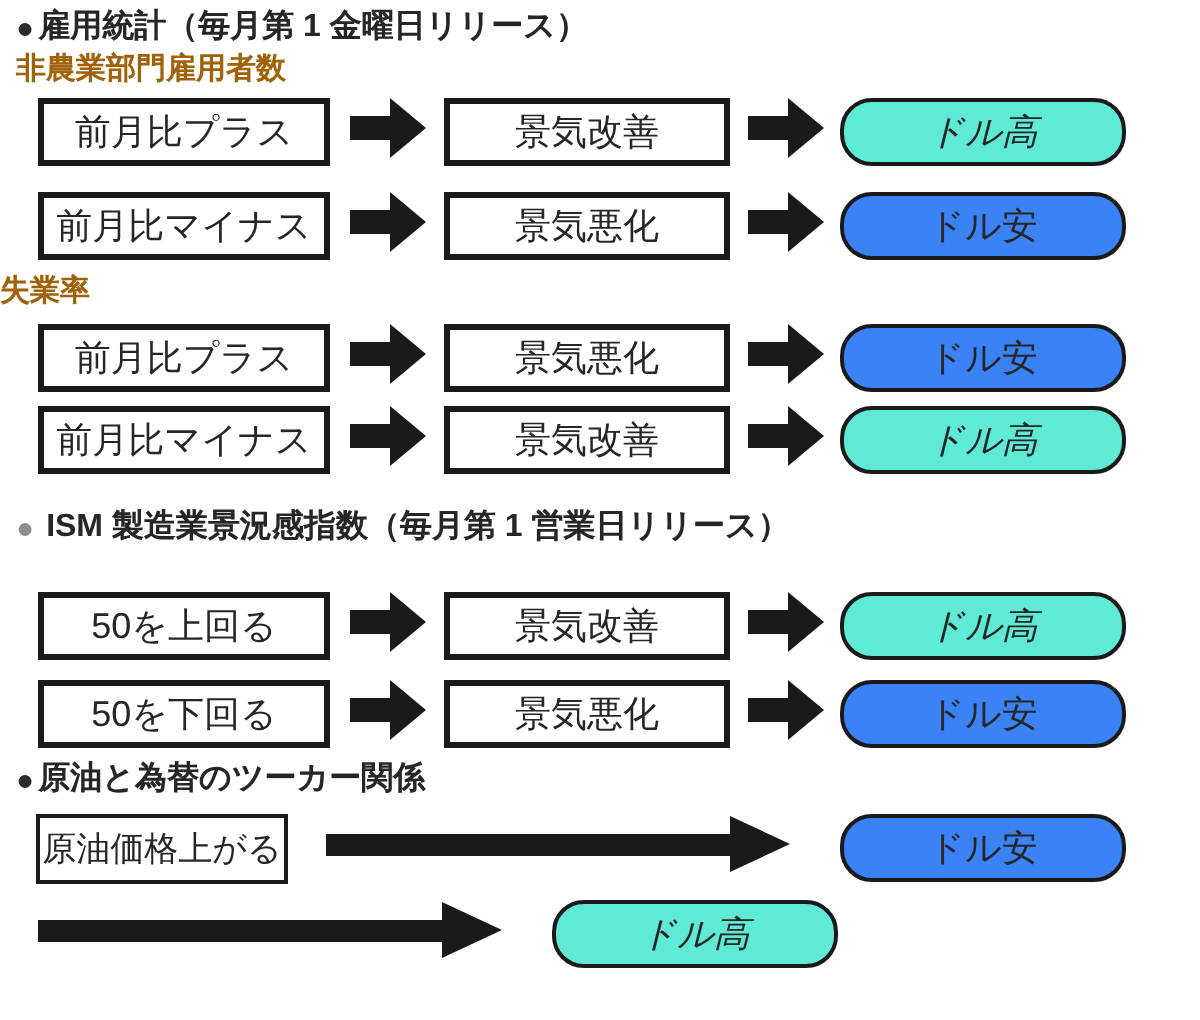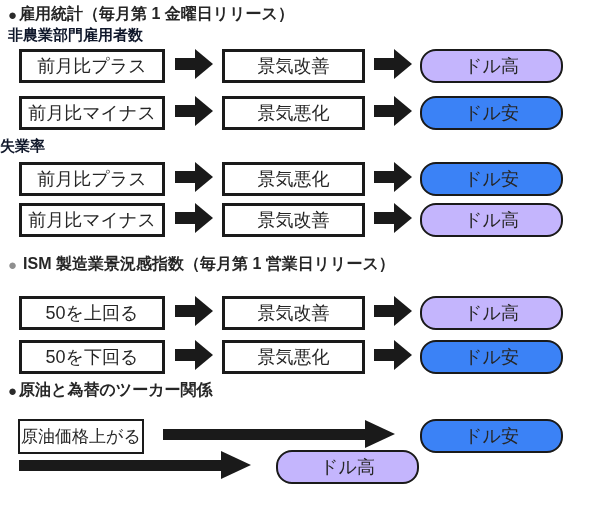--- a/index.html
+++ b/index.html
@@ -8,38 +8,38 @@
     font-family:"Liberation Sans","DejaVu Sans",sans-serif;
     color:#262626;overflow:hidden;
   }
   .abs{position:absolute;}
   .sec-title{
     font-size:16px;font-weight:bold;display:flex;align-items:center;
     white-space:nowrap;color:#262626;line-height:1;
   }
   .bullet{font-size:15px;line-height:1;color:#2b2b2b;margin-right:2px;}
   .bullet.gray{color:#8f8f8f;margin-right:6px;}
-  .group-label{font-size:15px;font-weight:bold;line-height:1;color:#0f172a;white-space:nowrap;}
+  .group-label{font-size:15px;font-weight:bold;line-height:1;color:#a16207;white-space:nowrap;}
   .row{position:absolute;left:0;display:flex;align-items:flex-start;height:34px;}
   .row.tall{height:35px;}
   .box{
     box-sizing:border-box;height:34px;background:#ffffff;
     border:3px solid #1a1a1a;display:flex;align-items:center;justify-content:center;
     font-size:18px;line-height:1;white-space:nowrap;
   }
   .cause{margin-left:19px;width:146px;}
   .effect{width:143px;}
   .box.small{margin-left:18px;width:126px;height:35px;border-width:2px;font-size:17px;}
   .pill{
     box-sizing:border-box;height:34px;width:143px;background:#3b82f6;
     border:2.5px solid #1a1a1a;border-radius:16px;
     display:flex;align-items:center;justify-content:center;
     font-size:18px;line-height:1;white-space:nowrap;
   }
-  .pill.shaded{background:#c4b5fd;}
+  .pill.shaded{background:#5eead4;font-style:italic;}
   .arrowwrap{width:57px;display:flex;justify-content:center;align-items:center;}
   .arrowwrap.a2{width:55px;}
   .arrow{position:relative;width:38px;height:30px;}
   .arrow .shaft{position:absolute;left:0;top:9px;width:21px;height:12px;background:#1a1a1a;}
   .arrow .head{
     position:absolute;left:20px;top:0;width:0;height:0;
     border-top:15px solid transparent;border-bottom:15px solid transparent;
     border-left:18px solid #1a1a1a;
   }
   .longarrow{position:relative;width:232px;height:30px;margin-left:19px;}
@@ -175,21 +175,21 @@
         </div>
       </div>
     <div class="pill">ドル安</div>
   </div>
 
   <div class="abs sec-title" style="left:8px;top:382px;">
     <span class="bullet">●</span>
       <span>原油と為替のツーカー関係</span>
   </div>
 
-  <div class="row tall" style="top:419px;">
+  <div class="row tall" style="top:407px;">
     <div class="box small">原油価格上がる</div>
     <div class="longarrow">
         <span class="shaft"></span>
         <span class="head"></span>
       </div>
     <div class="pill m4">ドル安</div>
   </div>
 
   <div class="row tall" style="top:450px;">
     <div class="longarrow">

